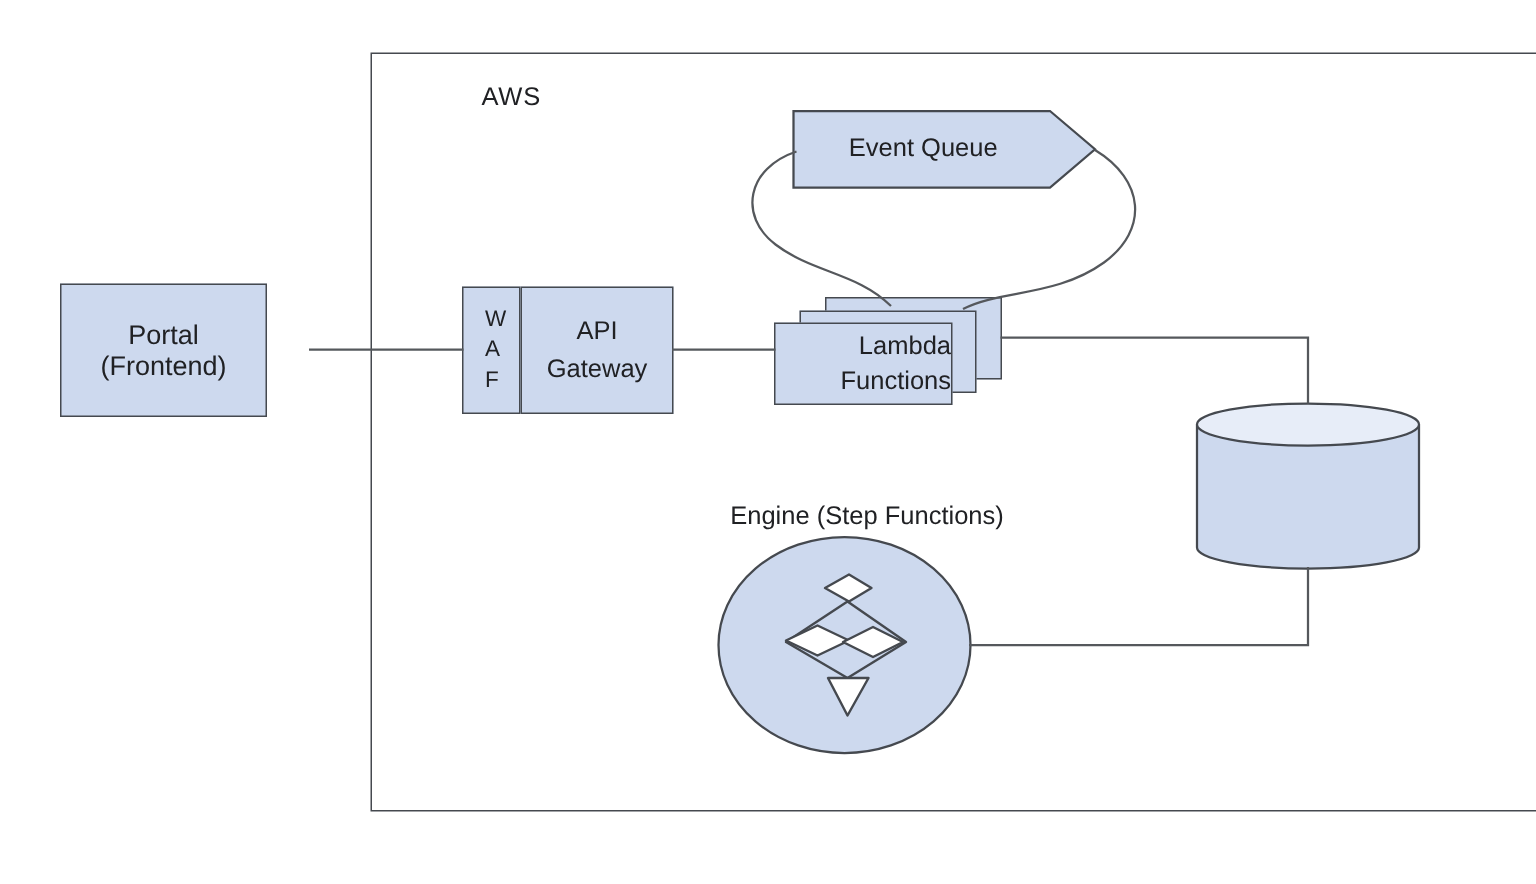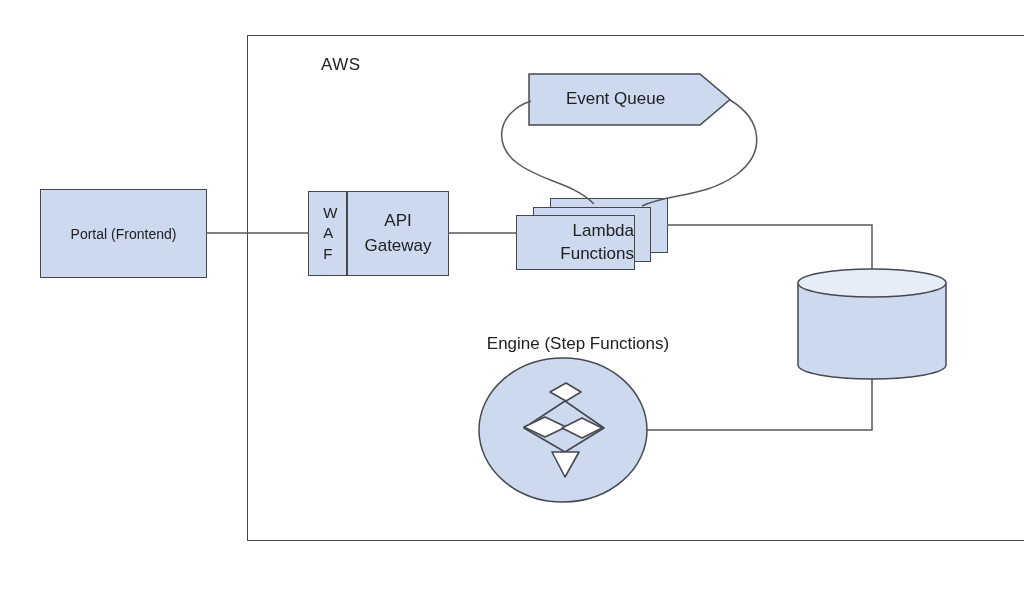--- a/index.html
+++ b/index.html
@@ -42,22 +42,22 @@
     background: var(--shape-fill);
     border: 1.5px solid var(--shape-stroke);
     display: flex;
     align-items: center;
     justify-content: center;
     text-align: center;
     color: var(--text);
   }
   .portal {
     left: 40px; top: 189px;
-    width: 167px; height: 89px;
-    font-size: 14px;
+    width: 138px; height: 89px;
+    font-size: 18px;
   }
   .waf {
     left: 308px; top: 191px;
     width: 39px; height: 85px;
     font-size: 15px;
     line-height: 1.35;
   }
   .waf .stack-text {
     width: 1ch;
     word-break: break-all;

